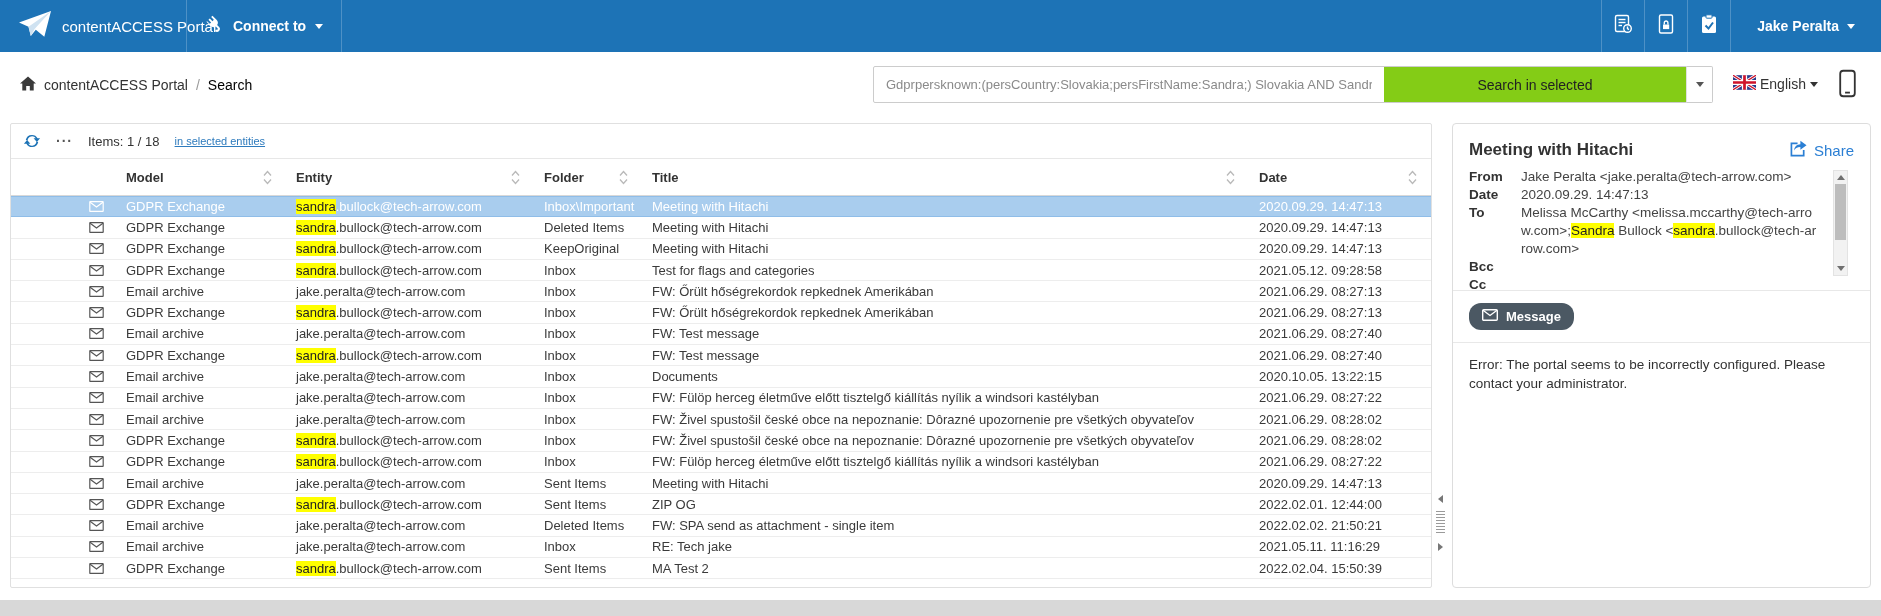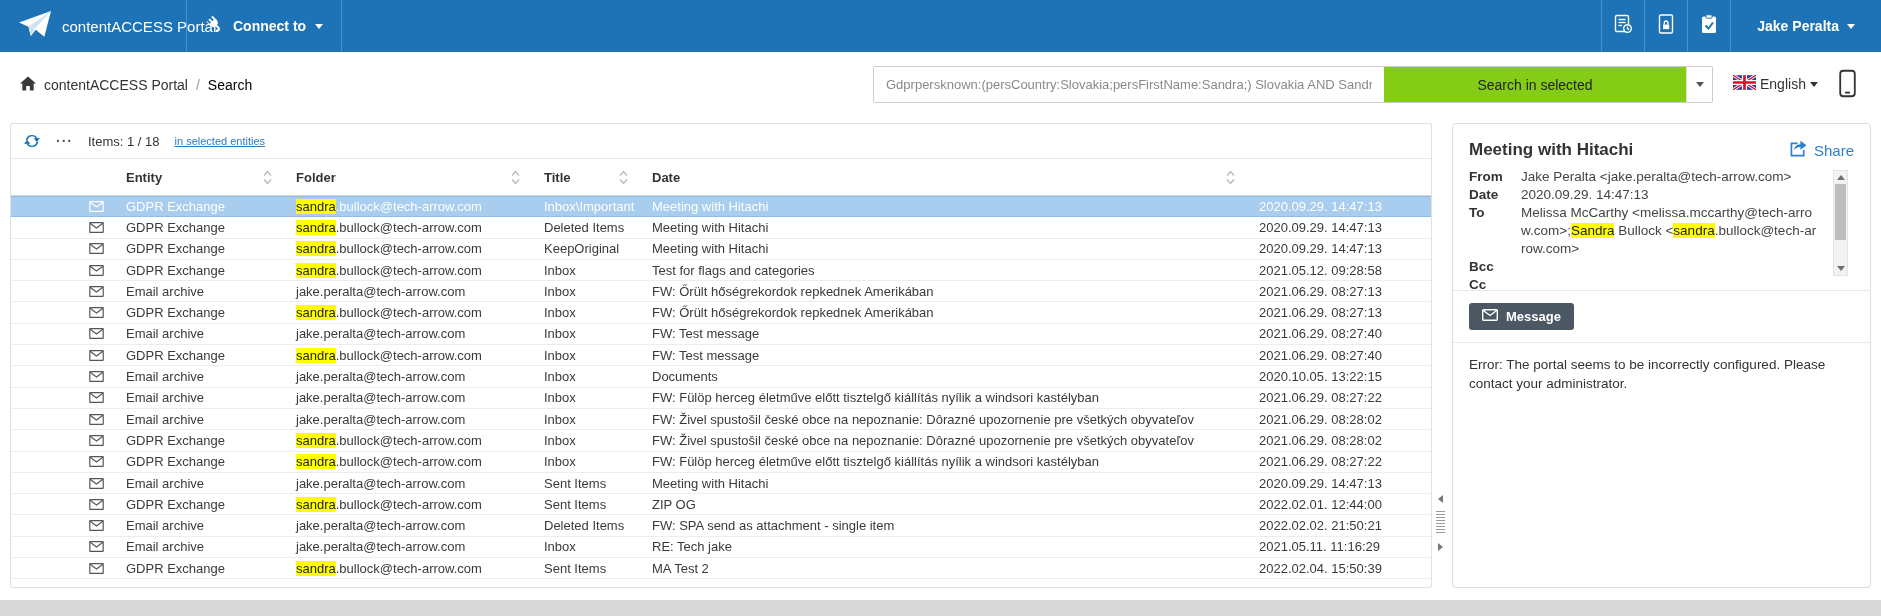--- a/index.html
+++ b/index.html
@@ -67,21 +67,21 @@
   .f-row { display:grid; grid-template-columns:52px 1fr; font-size:13.5px; line-height:18px; }
   .f-label { font-weight:700; color:#333; }
   .f-val { color:#444; word-break:break-all; }
   .pv-scroll { position:absolute; right:6px; top:2px; width:15px; height:106px; background:#f2f2f2; border:1px solid #e3e3e3; display:flex; flex-direction:column; align-items:center; }
   .sb-up, .sb-down { height:13px; display:flex; align-items:center; justify-content:center; width:100%; cursor:pointer; }
   .sb-up::after { content:""; border-left:4px solid transparent; border-right:4px solid transparent; border-bottom:5px solid #707070; }
   .sb-down::after { content:""; border-left:4px solid transparent; border-right:4px solid transparent; border-top:5px solid #707070; }
   .sb-track { flex:1; width:100%; position:relative; }
   .sb-thumb { position:absolute; left:1px; right:1px; top:0; height:56px; background:#bdbdbd; cursor:grab; }
   .pv-div { border-top:1px solid #e8e8e8; margin:10px 0 0 0; }
-  .msg-btn { display:inline-flex; align-items:center; gap:8px; margin:12px 0 0 16px; background:#4b5863; color:#fff; border:none; border-radius:3px; padding:6px 13px; font-size:13px; font-weight:600; cursor:pointer; font-family:"Liberation Sans",sans-serif; }
+  .msg-btn { display:inline-flex; align-items:center; gap:8px; margin:12px 0 0 16px; background:#4b5863; color:#fff; border:none; border-radius:12px; padding:6px 13px; font-size:13px; font-weight:600; cursor:pointer; font-family:"Liberation Sans",sans-serif; }
   .pv-error { margin:12px 16px 0 16px; font-size:13.5px; color:#333; line-height:19px; }
 
   .footer-bar { position:absolute; left:0; top:600px; width:100%; height:16px; background:#d8d8d8; }
 </style>
 </head>
 <body>
 
 <div class="page">
 
   <header class="navbar">
@@ -186,20 +186,27 @@
             <path d="M10 3.2a7 7 0 0 1 6.2 3.8H19l-3.6 4.2L11.8 7h2.4A5 5 0 0 0 5.1 9.4l-2-.5A7 7 0 0 1 10 3.2z"></path>
             <path d="M10 16.8a7 7 0 0 1-6.2-3.8H1l3.6-4.2L8.2 13H5.8a5 5 0 0 0 9.1-2.4l2 .5a7 7 0 0 1-6.9 5.7z"></path>
           </svg>
       </span>
       <span class="dots">···</span>
       <span class="items-count">Items: 1 / 18</span>
       <span class="scope-link">in selected entities</span>
     </div>
     <div class="thead">
         <div></div>
+        <div class="th">
+          <span>Model</span>
+          <svg class="sort" width="9" height="15" viewBox="0 0 9 15" fill="none" stroke="#b9b9b9" stroke-width="1.3">
+            <polyline points="1,5.5 4.5,1.5 8,5.5"></polyline>
+            <polyline points="1,9.5 4.5,13.5 8,9.5"></polyline>
+          </svg>
+        </div>
         <div class="th">
           <span>Entity</span>
           <svg class="sort" width="9" height="15" viewBox="0 0 9 15" fill="none" stroke="#b9b9b9" stroke-width="1.3">
             <polyline points="1,5.5 4.5,1.5 8,5.5"></polyline>
             <polyline points="1,9.5 4.5,13.5 8,9.5"></polyline>
           </svg>
         </div>
         <div class="th">
           <span>Folder</span>
           <svg class="sort" width="9" height="15" viewBox="0 0 9 15" fill="none" stroke="#b9b9b9" stroke-width="1.3">

